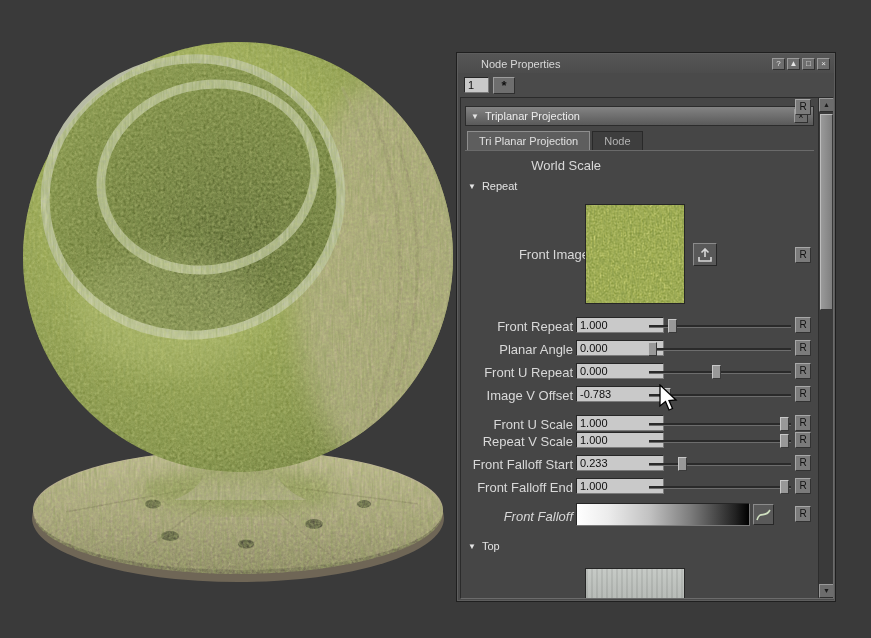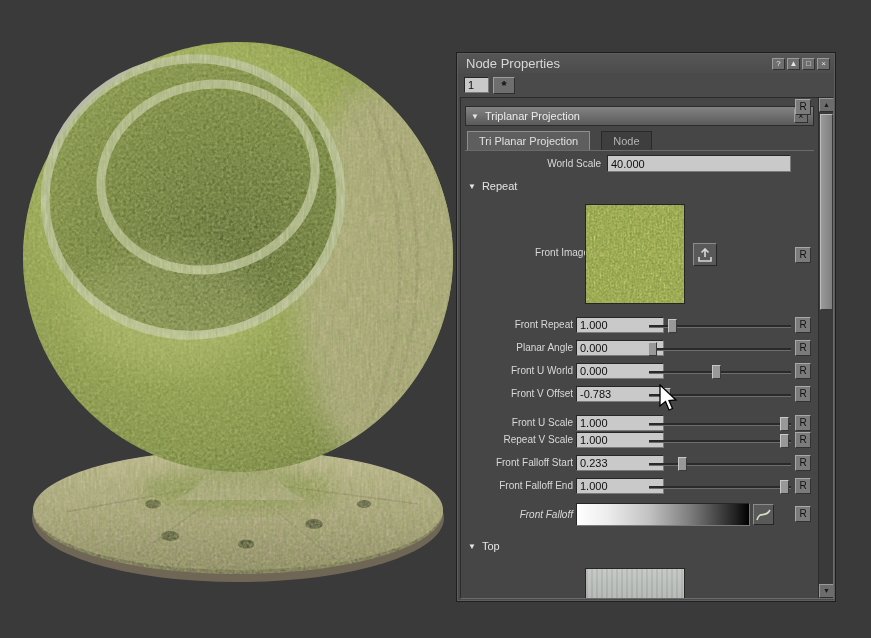--- a/index.html
+++ b/index.html
@@ -16,21 +16,21 @@
   .win {
     position:absolute; left:456px; top:52px; width:380px; height:550px;
     background:#4a4a4a; border:1px solid #1f1f1f;
     box-shadow: inset 0 0 0 1px #5d5d5d;
   }
   .titlebar {
     position:absolute; left:1px; top:1px; right:1px; height:19px;
     background:linear-gradient(#565656,#4c4c4c);
     display:flex; align-items:center; padding:0 4px;
   }
-  .title { color:#d8d8d8; font-size:13px; margin-left:4px; flex:1; }
+  .title { color:#d8d8d8; font-size:11px; margin-left:19px; flex:1; }
   .tbtn {
     width:13px; height:12px; margin-left:2px; background:#6e6e6e;
     border:1px solid; border-color:#9b9b9b #313131 #313131 #9b9b9b;
     color:#e6e6e6; font-size:8px; line-height:10px; text-align:center; cursor:default;
   }
   .toolbar { position:absolute; left:1px; top:20px; right:1px; height:24px; }
   .field {
     background:#c9c9c9; border:1px solid; border-color:#262626 #7a7a7a #7a7a7a #262626;
     color:#0e0e0e; font-size:11px; font-family:inherit; padding:0 3px;
   }
@@ -61,28 +61,28 @@
   .nodehdr {
     position:absolute; left:4px; top:8px; width:349px; height:20px;
     background:linear-gradient(#838383,#5a5a5a);
     border:1px solid #2c2c2c; color:#ececec; font-size:11px;
     display:flex; align-items:center; padding:0 5px;
   }
   .tri { font-size:8px; color:#e4e4e4; margin-right:6px; }
   .xbtn { margin-left:auto; width:14px; height:14px; background:#6f6f6f;
     border:1px solid; border-color:#9d9d9d #2f2f2f #2f2f2f #9d9d9d;
     color:#101010; font-size:9px; line-height:12px; text-align:center; }
-  .tabs { position:absolute; left:6px; top:33px; height:20px; display:flex; gap:11px; }
+  .tabs { position:absolute; left:6px; top:33px; height:20px; display:flex; gap:2px; }
   .tab { height:20px; padding:0 11px; font-size:11px; line-height:19px; color:#e0e0e0;
     background:#5e5e5e; border:1px solid #8e8e8e; border-bottom:none; }
   .tab.inactive { background:#3e3e3e; color:#b3b3b3; border-color:#292929; }
   .tabline { position:absolute; left:4px; top:52px; width:349px; height:1px; background:#6a6a6a; }
 
   
-  .lbl { color:#d9d9d9; font-size:10px; }
+  .lbl { color:#d9d9d9; font-size:13px; }
   .wlabel { position:absolute; left:0; top:60px; width:140px; text-align:right; }
   .winput { position:absolute; left:146px; top:57px; width:184px; height:17px; }
   .wreset { top:57px; }
 
   .sechdr { position:absolute; left:7px; color:#e3e3e3; font-size:11px;
     display:flex; align-items:center; }
   .imglabel { position:absolute; left:16px; top:149px; width:112px; text-align:right; }
   .thumb { position:absolute; left:124px; top:106px; width:100px; height:100px;
     border:1px solid #262626; overflow:hidden; }
   .loadbtn { position:absolute; left:232px; top:145px; width:24px; height:23px;
@@ -229,21 +229,20 @@
       <span class="xbtn">×</span>
     </div>
 
     <div class="tabs">
       <span class="tab">Tri Planar Projection</span>
       <span class="tab inactive">Node</span>
     </div>
     <div class="tabline"></div>
 
     <span class="lbl wlabel">World Scale</span>
-    <input class="field winput" value="40.000" style="">
     <span class="rbtn wreset">R</span>
 
     <div class="sechdr" style="top:82px">
       <span class="tri">▼</span>
       <span>Repeat</span>
     </div>
 
     <span class="lbl imglabel">Front Image</span>
     <div class="thumb">
       <svg width="100" height="100">
@@ -282,30 +281,30 @@
     <div class="row" style="top:241px">
       <span class="lbl rlabel">Planar Angle</span>
       <input class="field rinput" value="0.000" style="">
       <span class="rtrack">
         <span class="rhandle" style="left: calc(2% - 4px);"></span>
       </span>
       <span class="rbtn">R</span>
     </div>
 
     <div class="row" style="top:264px">
-      <span class="lbl rlabel">Front U World</span>
+      <span class="lbl rlabel">Front U Repeat</span>
       <input class="field rinput" value="0.000" style="">
       <span class="rtrack">
         <span class="rhandle" style="left: calc(47% - 4px);"></span>
       </span>
       <span class="rbtn">R</span>
     </div>
 
     <div class="row" style="top:287px">
-      <span class="lbl rlabel">Front V Offset</span>
+      <span class="lbl rlabel">Image V Offset</span>
       <input class="field rinput" value="-0.783" style="">
       <span class="rtrack">
         <span class="rhandle" style="left: calc(12% - 4px);"></span>
       </span>
       <span class="rbtn">R</span>
     </div>
 
     <div class="row" style="top:316px">
       <span class="lbl rlabel">Front U Scale</span>
       <input class="field rinput" value="1.000" style="">

